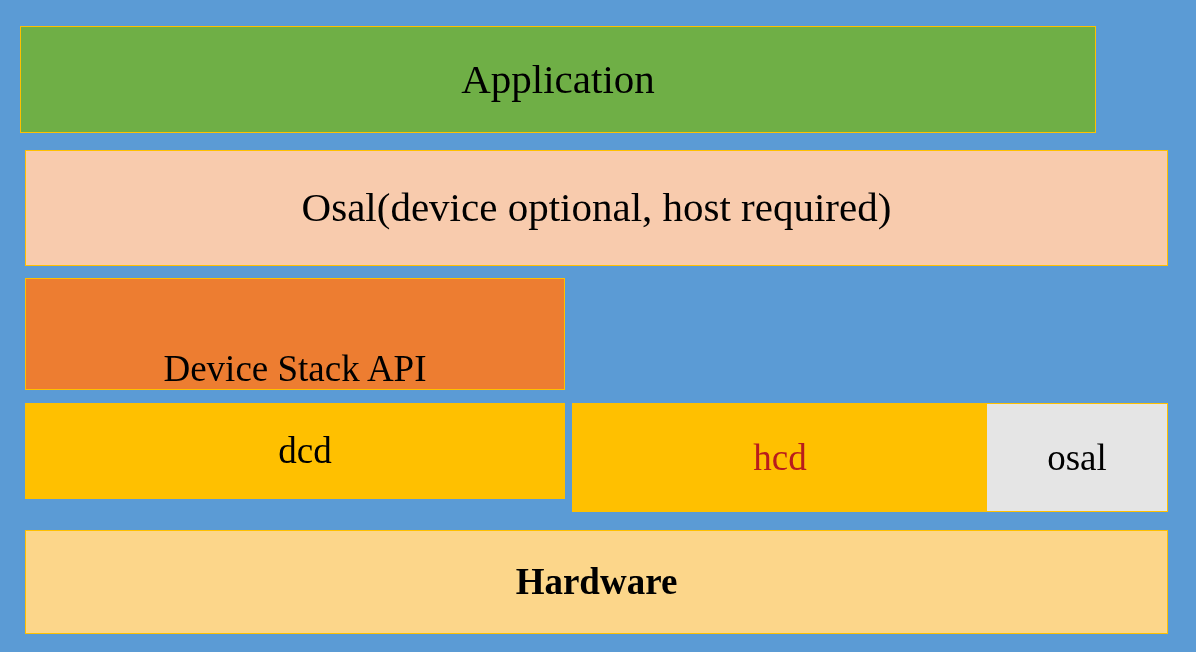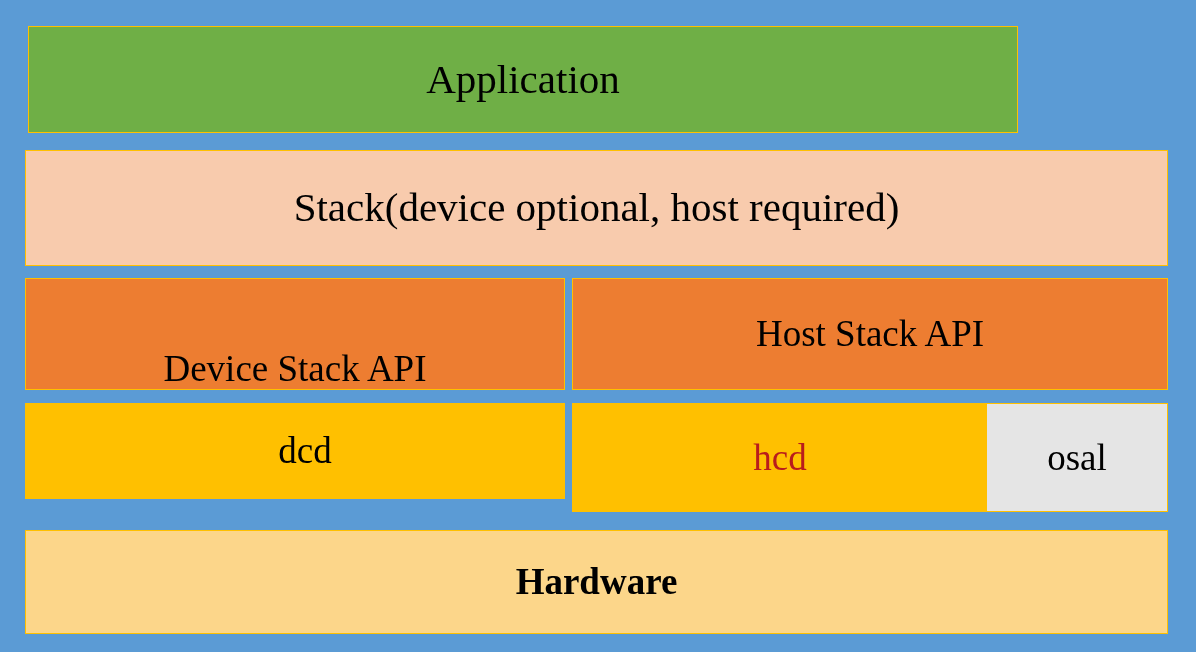--- a/index.html
+++ b/index.html
@@ -30,23 +30,23 @@
     align-items: center;
     justify-content: center;
     color: #000000;
     text-align: center;
     line-height: 1.05;
     white-space: nowrap;
   }
 
   
   .layer-application {
-    left: 28px;
+    left: 20px;
     top: 26px;
-    width: 990px;
+    width: 1076px;
     height: 107px;
     background: #6faf46;
     font-size: 41px;
   }
 
   
   .layer-osal-full {
     left: 25px;
     top: 150px;
     width: 1143px;
@@ -130,30 +130,27 @@
 </head>
 <body>
 
 <div id="diagram">
 
   <div class="layer layer-application">
     <span>Application</span>
   </div>
 
   <div class="layer layer-osal-full">
-    <span>Stack(device optional, host required)</span>
+    <span>Osal(device optional, host required)</span>
   </div>
 
   <div class="layer layer-device-api">
     <span>Device Stack API</span>
   </div>
 
-  <div class="layer layer-host-api">
-    <span>Host Stack API</span>
-  </div>
 
   <div class="layer layer-dcd">
     <span>dcd</span>
   </div>
 
   <div class="group-hcd-osal">
     <div class="cell-hcd">
       <span>hcd</span>
     </div>
     <div class="cell-osal">

